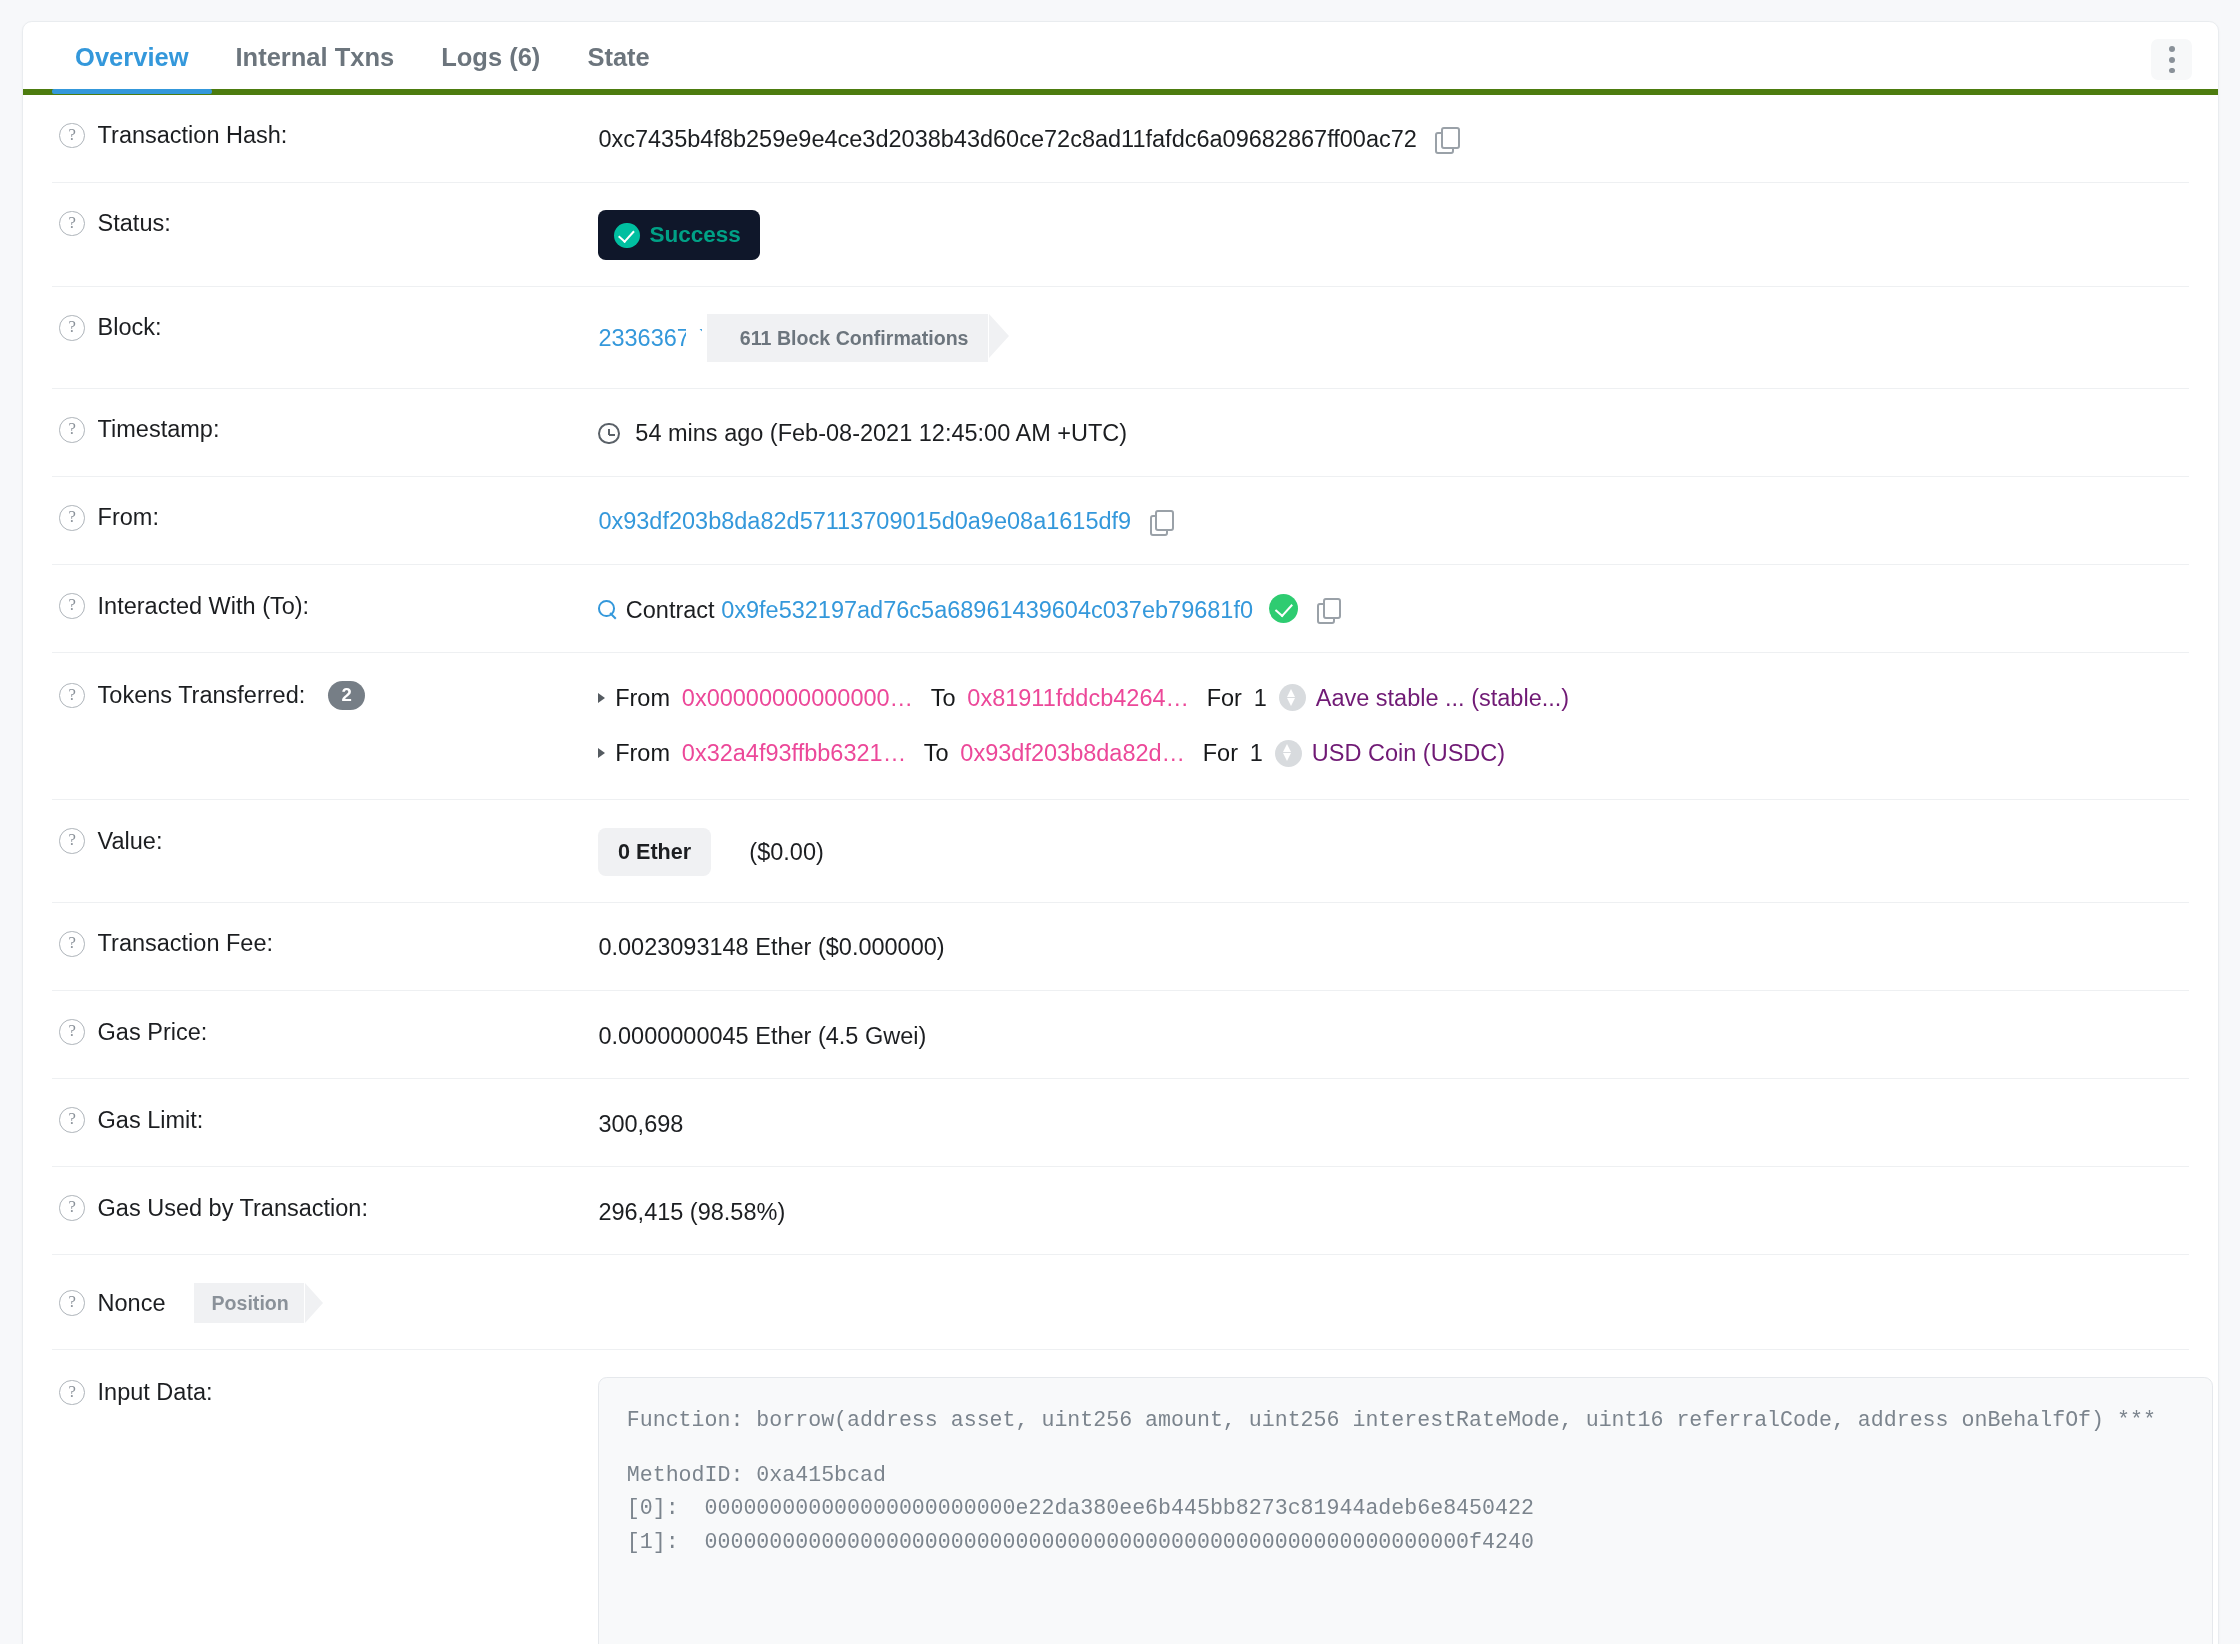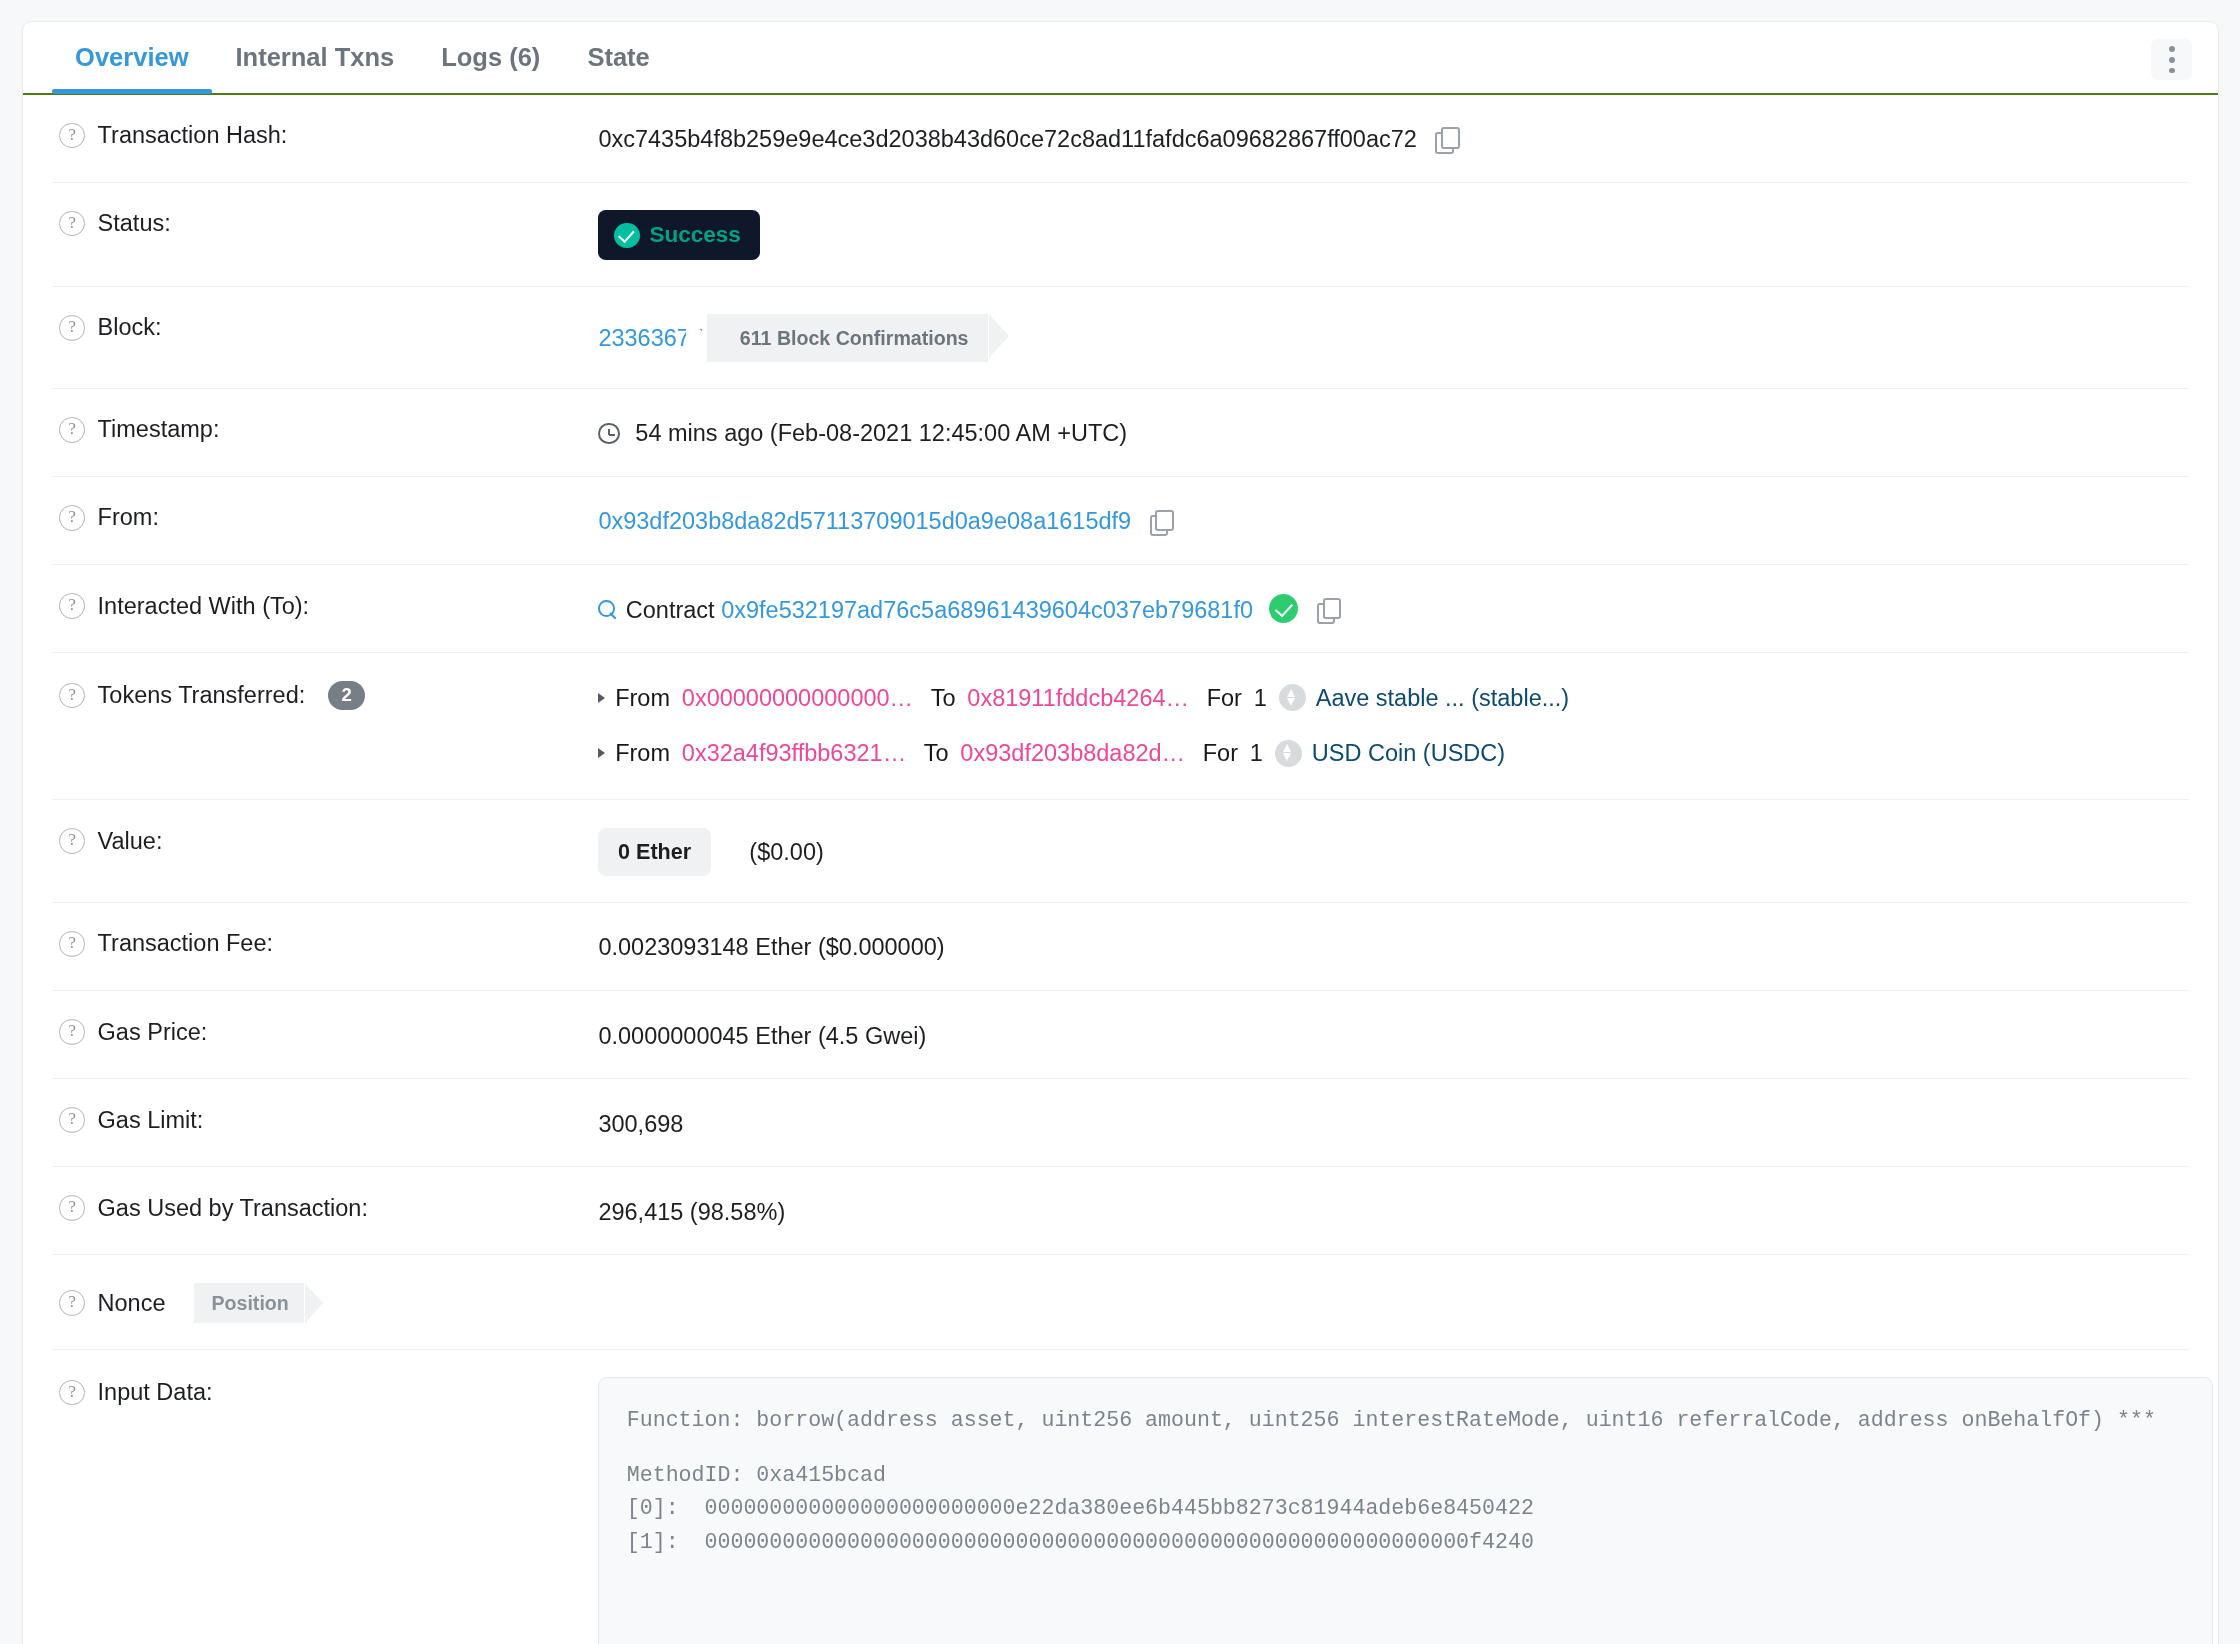--- a/index.html
+++ b/index.html
@@ -19,21 +19,21 @@
     border: 1px solid #e9ecef;
     border-radius: 9.8px;
     box-shadow: 0 1px 2.9px rgba(0,0,0,0.035);
     overflow: hidden;
   }
 
   
   .tabbar {
     position: relative;
     height: 73px;
-    border-bottom: 2px solid #4d7c0f;
+    border-bottom: 6px solid #4d7c0f;
     padding: 0 29px;
     display: flex;
     align-items: flex-start;
   }
   .tab {
     position: relative;
     padding: 21.6px 23.5px 21.6px 23.5px;
     font-size: 25.5px;
     font-weight: bold;
     color: #6c757d;
@@ -286,21 +286,21 @@
     border-width: 0 4.9px 8.8px 4.9px;
     border-color: transparent transparent #ffffff transparent;
   }
   .eth-ico::after {
     content: "";
     position: absolute; left: 8.8px; top: 13.7px;
     border-style: solid;
     border-width: 8.8px 4.9px 0 4.9px;
     border-color: #ffffff transparent transparent transparent;
   }
-  .tk-name { color: #0c4a6e; cursor: pointer; }
+  .tk-name { color: #701a75; cursor: pointer; }
 
   
   .pill {
     display: inline-block;
     background: #f0f1f3;
     color: #1c1e21;
     font-size: 21.6px;
     font-weight: bold;
     padding: 8.8px 19.6px;
     border-radius: 7.8px;

